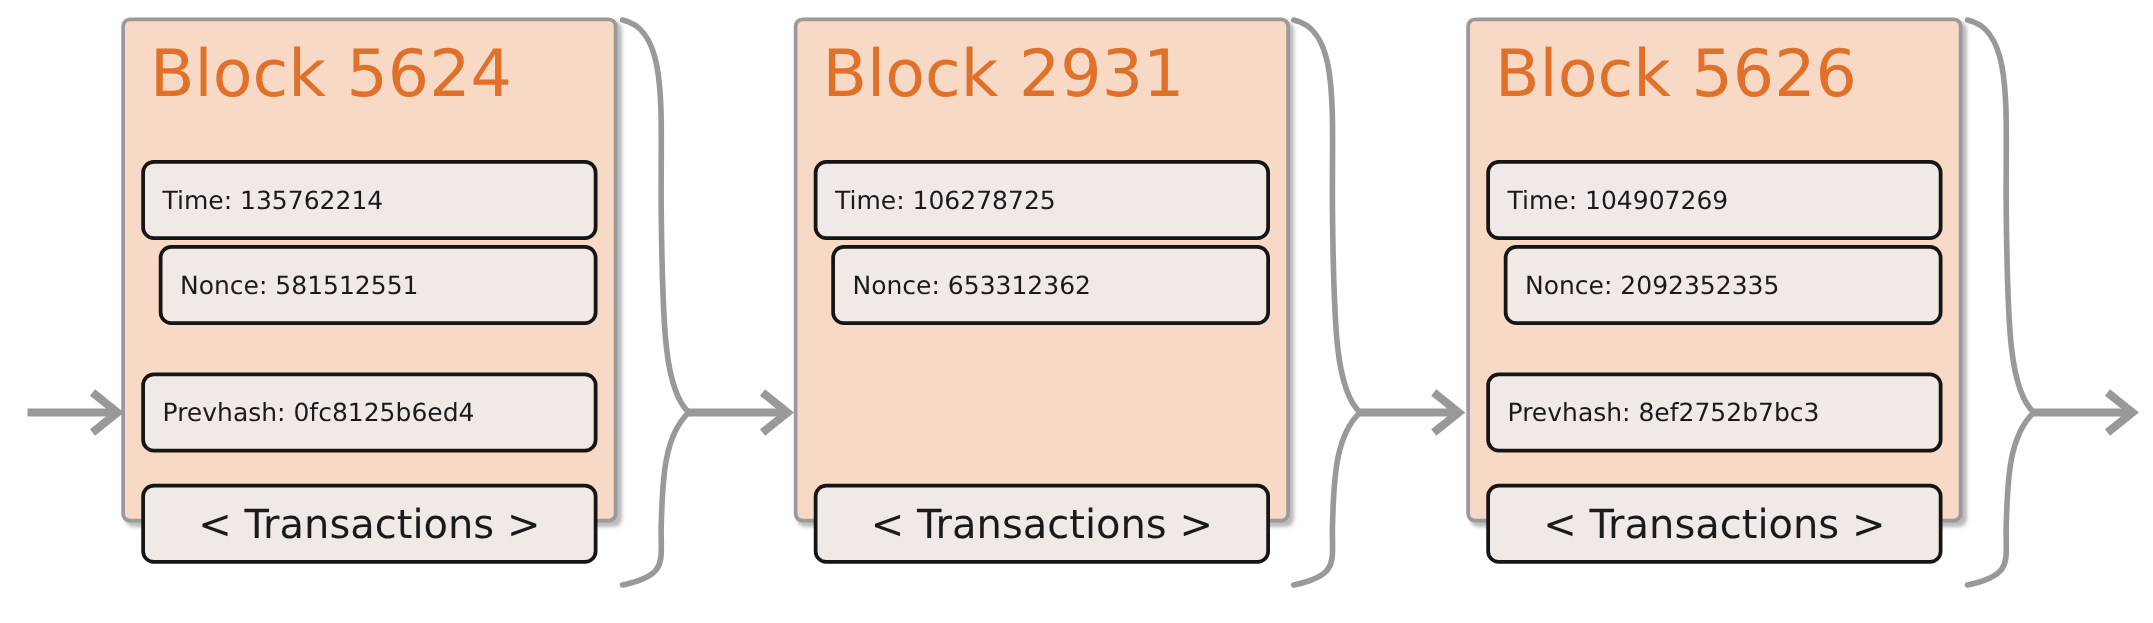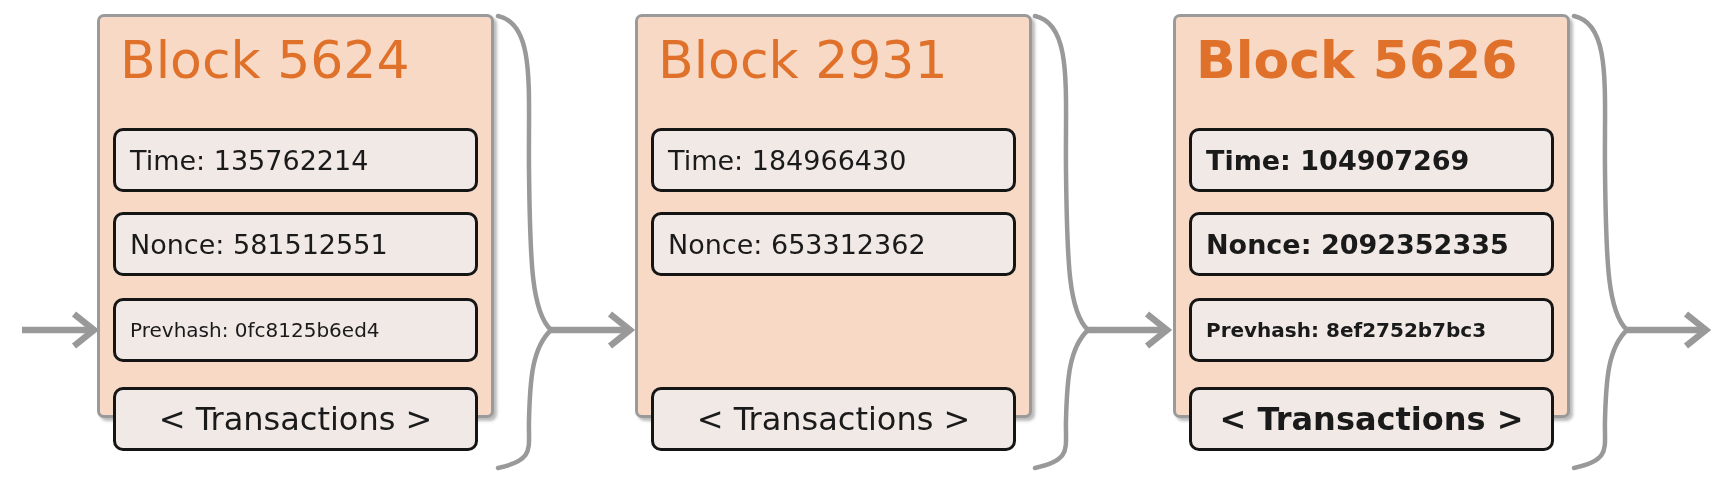--- a/index.html
+++ b/index.html
@@ -36,21 +36,21 @@
     width: 397px;
     height: 404px;
     box-sizing: border-box;
     background: #f8d9c5;
     border: 3px solid #9a9a9a;
     border-radius: 7px;
     box-shadow: 3px 3px 3px rgba(60,60,60,0.35);
   }
   .block-1 { left: 97px; }
   .block-2 { left: 635px; }
-  .block-3 { left: 1173px; font-weight: bold; }
+  .block-3 { left: 1173px; }
   .block-title {
     position: absolute;
     top: 14px;
     left: 20px;
     font-size: 52px;
     line-height: 1.15;
     color: #e0712a;
     white-space: nowrap;
   }
   .field {
@@ -58,26 +58,26 @@
     left: 13px;
     right: 13px;
     height: 64px;
     box-sizing: border-box;
     background: #f1e9e6;
     border: 3px solid #151515;
     border-radius: 10px;
     display: flex;
     align-items: center;
     padding: 0 14px;
-    font-size: 27px;
+    font-size: 20px;
     color: #1a1a1a;
     white-space: nowrap;
   }
   .field-time  { top: 111px; }
-  .field-nonce { top: 195px; }
+  .field-nonce { top: 179px; margin-left: 14px; }
   .field-prevhash { top: 281px; font-size: 20px; }
   .field-transactions {
     top: 370px;
     justify-content: center;
     font-size: 32px;
   }
 </style>
 </head>
 <body>
 
@@ -115,21 +115,21 @@
   <div class="block block-1">
     <div class="block-title">Block 5624</div>
     <div class="field field-time">Time: 135762214</div>
     <div class="field field-nonce">Nonce: 581512551</div>
     <div class="field field-prevhash">Prevhash: 0fc8125b6ed4</div>
     <div class="field field-transactions">&lt; Transactions &gt;</div>
   </div>
 
   <div class="block block-2">
     <div class="block-title">Block 2931</div>
-    <div class="field field-time">Time: 184966430</div>
+    <div class="field field-time">Time: 106278725</div>
     <div class="field field-nonce">Nonce: 653312362</div>
     <div class="field field-transactions">&lt; Transactions &gt;</div>
   </div>
 
   <div class="block block-3">
     <div class="block-title">Block 5626</div>
     <div class="field field-time">Time: 104907269</div>
     <div class="field field-nonce">Nonce: 2092352335</div>
     <div class="field field-prevhash">Prevhash: 8ef2752b7bc3</div>
     <div class="field field-transactions">&lt; Transactions &gt;</div>

